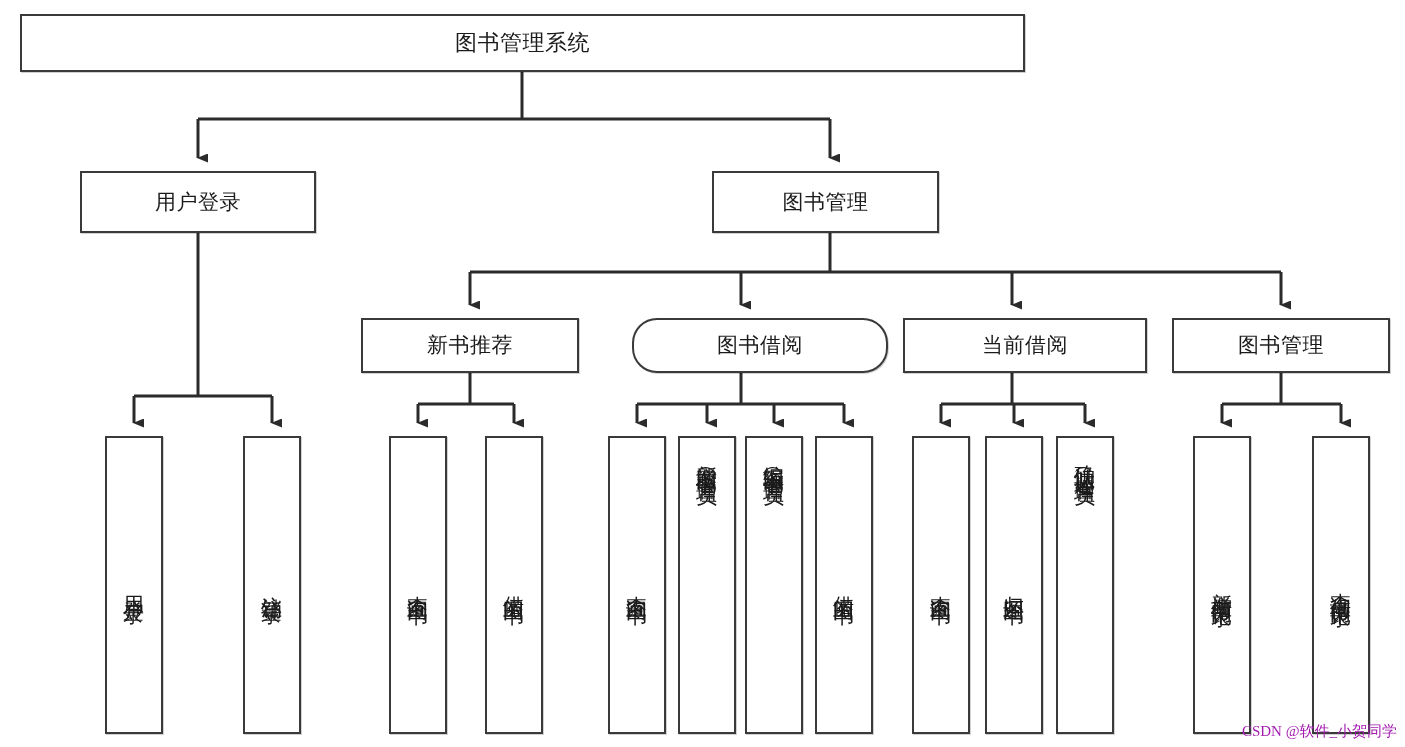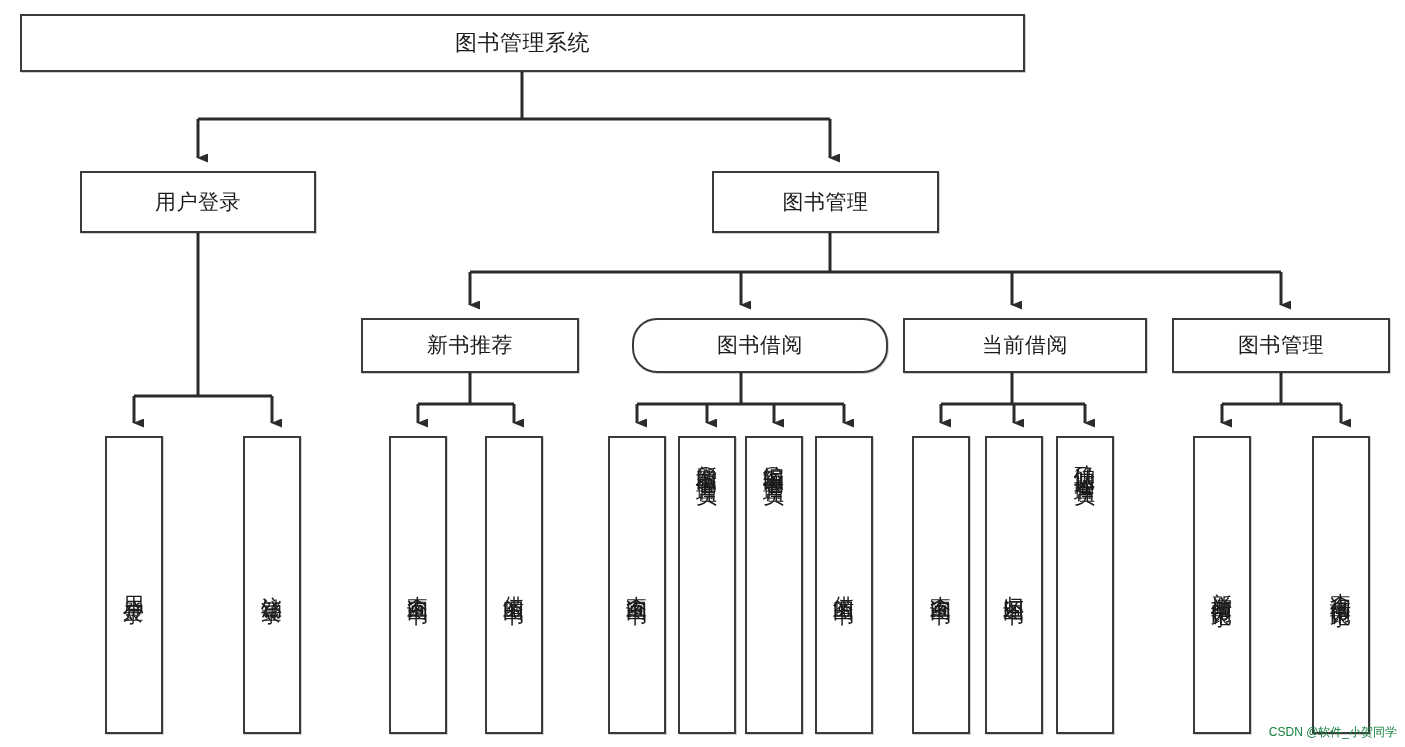--- a/index.html
+++ b/index.html
@@ -62,25 +62,25 @@
     white-space: nowrap;
   }
   .node.vertical.centered {
     align-items: center;
     padding-top: 0;
   }
   #watermark {
     position: absolute;
     right: 8px;
     bottom: 6px;
-    font-size: 12px;
-    color: #15803d;
+    font-size: 15px;
+    color: #a21caf;
     z-index: 5;
     white-space: nowrap;
-    font-family: Liberation Sans, sans-serif;
+    font-family: Liberation Serif, serif;
   }
 </style>
 </head>
 <body>
 
 <div id="canvas">
 
   <svg id="svg-layer" viewBox="0 0 1405 747" xmlns="http://www.w3.org/2000/svg">
     <defs>
       <marker id="arrowhead" markerWidth="9" markerHeight="11" refX="4.5" refY="10" orient="auto" markerUnits="userSpaceOnUse">

